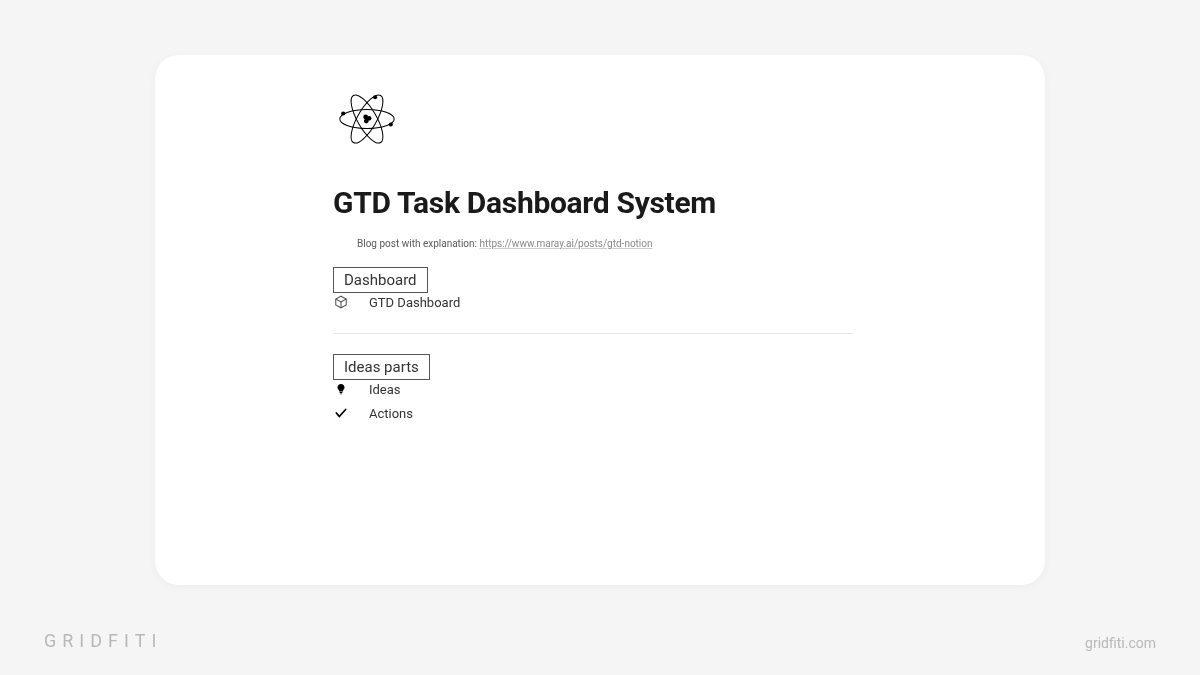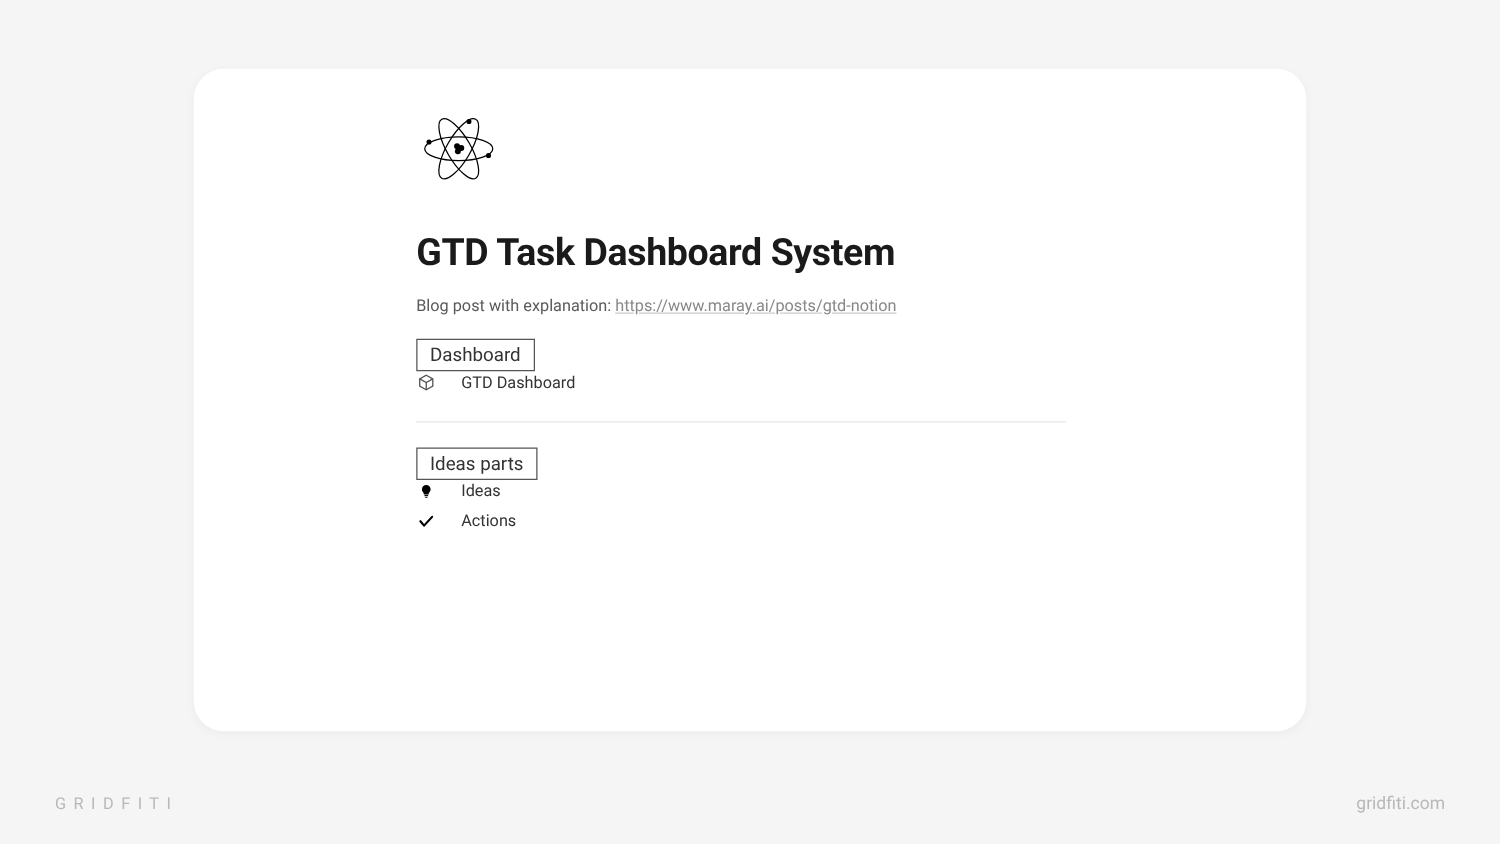--- a/index.html
+++ b/index.html
@@ -33,23 +33,24 @@
       margin-bottom: 32px;
     }
     .page-title {
       font-size: 30px;
       font-weight: 700;
       color: #1a1a1a;
       margin-bottom: 18px;
       letter-spacing: -0.3px;
     }
     .blog-line {
-      font-size: 13px;
+      font-size: 10px;
       color: #5a5a5a;
       margin-bottom: 18px;
+      margin-left: 24px;
     }
     .blog-line a {
       color: #888;
       text-decoration: underline;
       text-decoration-color: #ccc;
     }
     .section-header {
       display: inline-block;
       border: 1px solid #555;
       padding: 3px 10px;
@@ -76,21 +77,21 @@
     }
     hr.divider {
       border: none;
       border-top: 1px solid #e5e5e5;
       margin: 22px 0 20px 0;
     }
     .watermark-left {
       position: absolute;
       left: 44px;
       bottom: 24px;
-      font-size: 13px;
+      font-size: 18px;
       letter-spacing: 6px;
       color: #b8b8b8;
       font-weight: 400;
     }
     .watermark-right {
       position: absolute;
       right: 44px;
       bottom: 24px;
       font-size: 14px;
       color: #b8b8b8;

